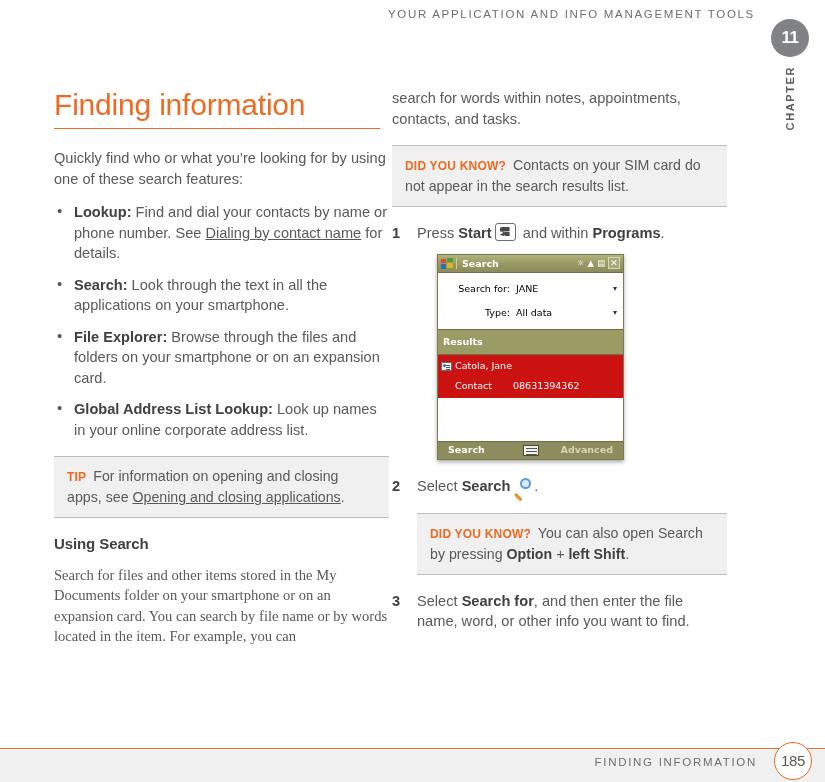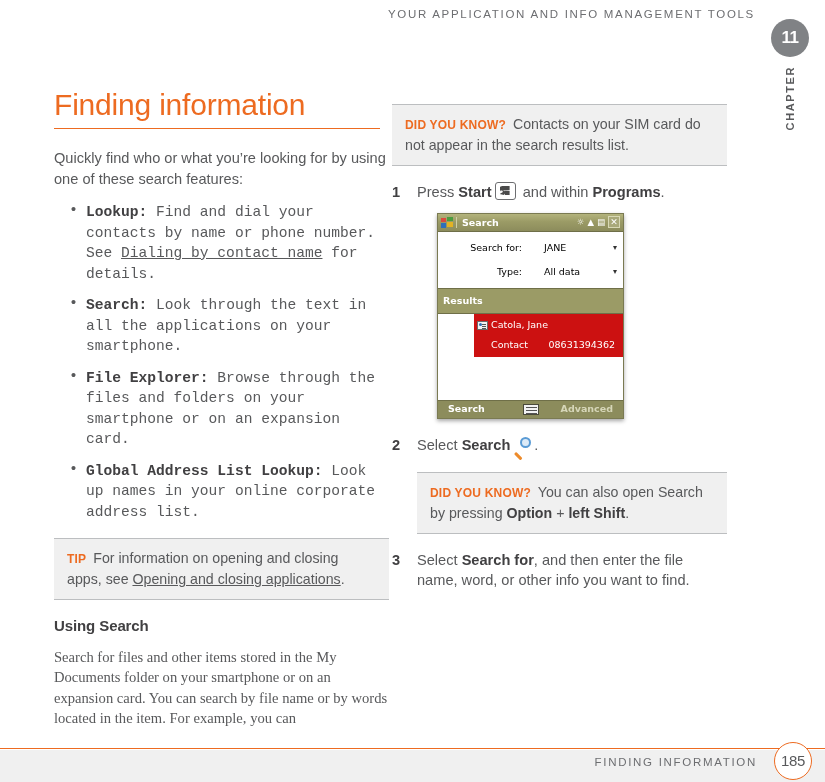--- a/index.html
+++ b/index.html
@@ -93,23 +93,22 @@
     margin: 0 0 19px 0;
     width: 326px;
   }
 
   p.body { margin: 0 0 13px 0; }
   p.body.tight { margin-bottom: 0; font-family: Liberation Serif, serif; }
 
   
   ul.bullets {
     list-style: none;
-    margin: 12px;
+    margin: 0;
     padding: 0;
-    font-family: Liberation Mono, monospace;
   }
   ul.bullets li {
     position: relative;
     padding-left: 20px;
     margin-bottom: 11px;
   }
   ul.bullets li:before {
     content: "\2022";
     position: absolute;
     left: 3px;
@@ -288,22 +287,21 @@
   }
   .ds-form {
     background: #ffffff;
     padding: 4px 0 3px 0;
   }
   .ds-row {
     display: flex;
     align-items: center;
     font-size: 9.5px;
     color: #000000;
-    padding: 2px 4px 2px 12px;
-    gap: 16px;
+    padding: 2px 4px 2px 0;
   }
   .ds-row .lbl {
     width: 72px;
     text-align: right;
     padding-right: 6px;
     flex: none;
   }
   .ds-row .val { flex: 1; }
   .ds-row .caret {
     flex: none;
@@ -321,23 +319,22 @@
     border-bottom: 1px solid #6f6f48;
   }
   .ds-list {
     background: #ffffff;
     height: 86px;
     position: relative;
   }
   .ds-item {
     background: #cc1111;
     color: #ffffff;
-    padding: 1px 8px 2px 3px;
+    padding: 1px 22px 2px 3px;
     font-size: 9.5px;
-    margin-left: 36px;
   }
   .ds-item-top {
     display: flex;
     align-items: center;
     gap: 3px;
   }
   .ds-contact-icon {
     width: 11px; height: 9px;
     background: #f2f2f2;
     border: 1px solid #6a6a6a;
@@ -482,20 +479,21 @@
   <div class="notebox">
     <span class="note-label">TIP</span><span> For information on opening and closing apps, see </span><a class="xref" href="#">Opening and closing applications</a><span>.</span>
   </div>
 
   <h3 class="subhead">Using Search</h3>
   <p class="body tight">Search for files and other items stored in the My Documents folder on your smartphone or on an expansion card. You can search by file name or by words located in the item. For example, you can</p>
 </div>
 
 <div class="col col-right">
 
+  <p class="body">search for words within notes, appointments, contacts, and tasks.</p>
 
   <div class="notebox">
     <span class="note-label">DID YOU KNOW?</span><span> Contacts on your SIM card do not appear in the search results list.</span>
   </div>
 
   <ol class="steps">
 
     <li>
       <span class="num">1</span><span>Press </span><b>Start</b><span class="start-key"></span><span> and within </span><b>Programs</b><span>.</span>
 

